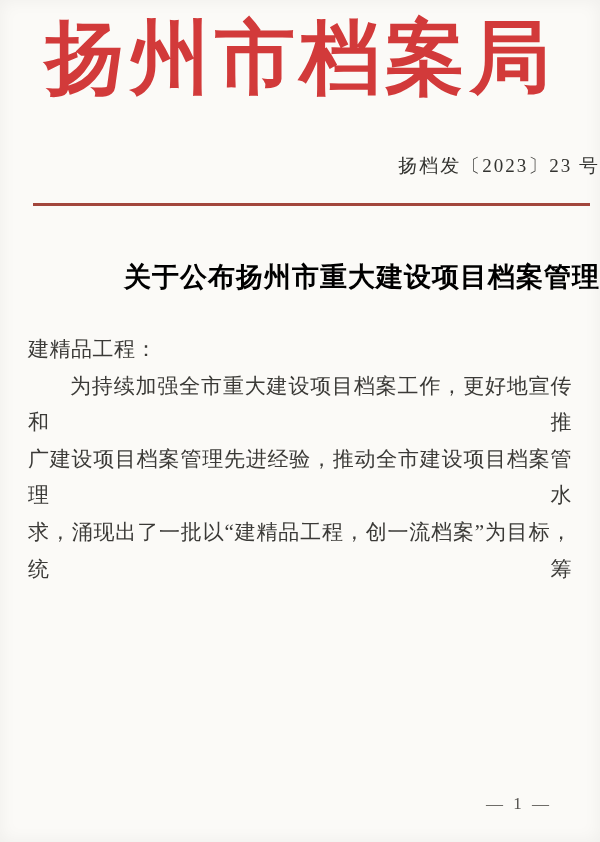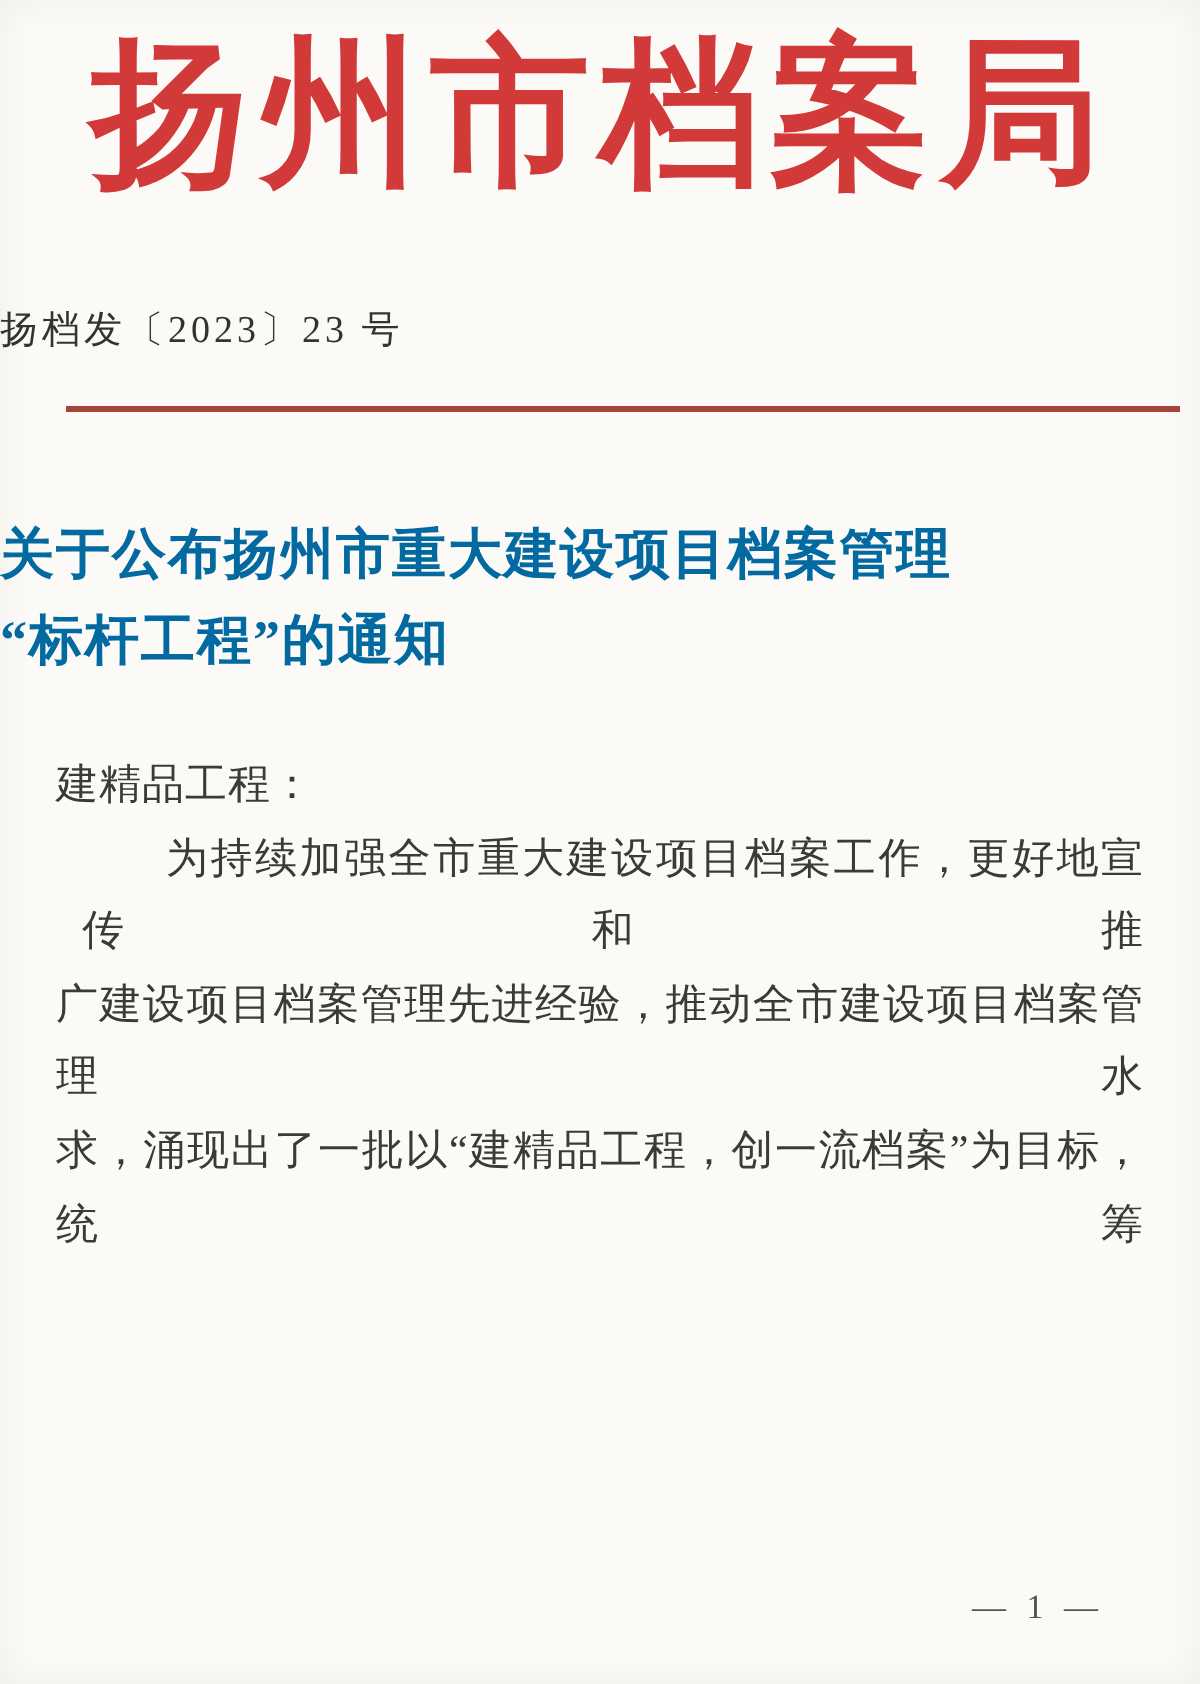--- a/index.html
+++ b/index.html
@@ -22,61 +22,60 @@
     text-align: center;
     font-size: 80px;
     line-height: 100px;
     font-weight: bold;
     color: #d23a3a;
     letter-spacing: 5px;
     white-space: nowrap;
   }
   .doc-number {
     margin-top: 44px;
-    text-align: left;
+    text-align: right;
     font-size: 19px;
     line-height: 28px;
     color: #333330;
     letter-spacing: 2px;
   }
   .red-rule {
     margin-top: 23px;
     margin-left: 33px;
     margin-right: 10px;
     height: 3px;
     background: #a2463c;
   }
   .doc-title {
     margin-top: 50px;
-    text-align: left;
+    text-align: right;
     font-size: 27px;
     line-height: 43px;
     font-weight: bold;
-    color: #0369a1;
+    color: #000000;
     letter-spacing: 1px;
   }
   .body-block {
     margin-top: 32px;
     padding: 0 28px;
     font-size: 21px;
     line-height: 36.6px;
     color: #3b3a37;
   }
   .body-line {
     letter-spacing: 0.5px;
     white-space: nowrap;
   }
   .body-line.justify {
     white-space: normal;
     text-align: justify;
     text-align-last: justify;
   }
   .body-line.indent {
     text-indent: 2em;
-    margin-left: 13px;
   }
   .page-number {
     position: absolute;
     right: 48px;
     bottom: 28px;
     font-size: 17px;
     color: #55534f;
     letter-spacing: 3px;
   }
 </style>
@@ -86,21 +85,20 @@
 <div class="page">
 
   <div class="header-title">扬州市档案局</div>
 
   <div class="doc-number">扬档发〔2023〕23 号</div>
 
   <div class="red-rule"></div>
 
   <div class="doc-title">
     <div>关于公布扬州市重大建设项目档案管理</div>
-    <div>“标杆工程”的通知</div>
   </div>
 
   <div class="body-block">
     <div class="body-line">建精品工程：</div>
     <div class="body-line justify indent">为持续加强全市重大建设项目档案工作，更好地宣传和推</div>
     <div class="body-line justify">广建设项目档案管理先进经验，推动全市建设项目档案管理水</div>
     <div class="body-line justify">求，涌现出了一批以“建精品工程，创一流档案”为目标，统筹</div>
 
   </div>
 

